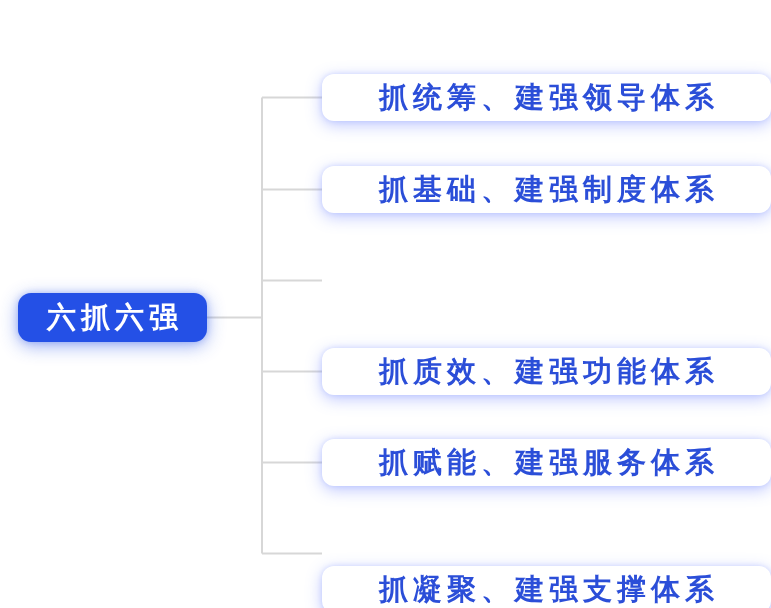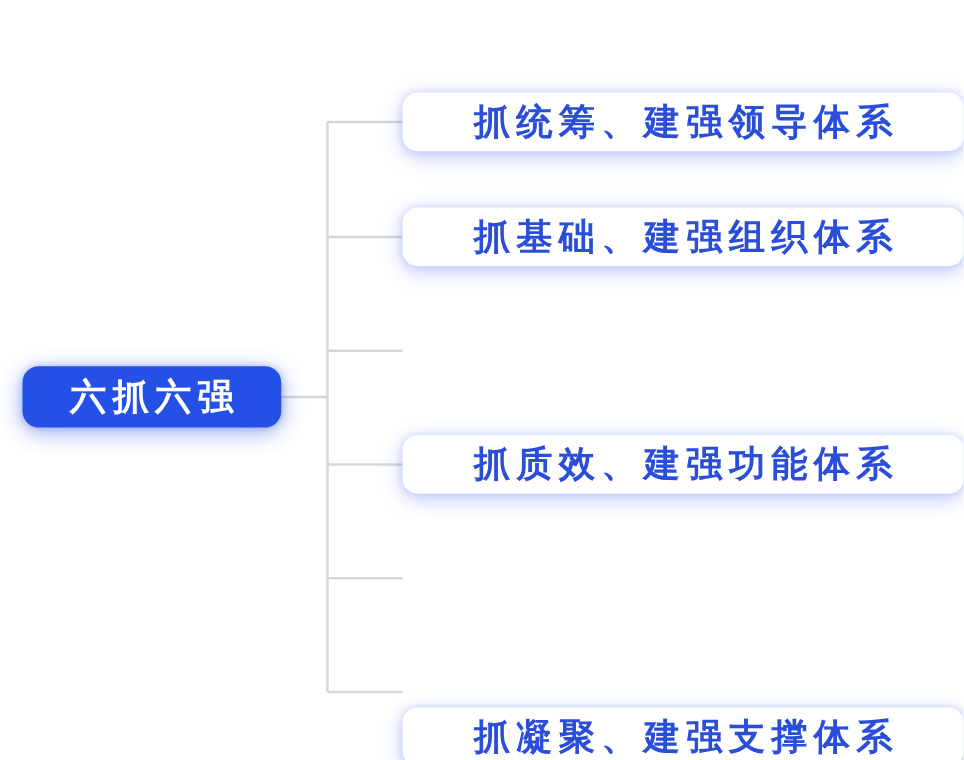--- a/index.html
+++ b/index.html
@@ -36,21 +36,21 @@
     position: absolute;
     display: flex;
     align-items: center;
     justify-content: center;
     white-space: nowrap;
     font-weight: bold;
   }
   .root-node {
     left: 18px;
     top: 293px;
-    width: 207px;
+    width: 189px;
     height: 49px;
     background: var(--root-bg);
     color: var(--root-text);
     font-size: 29px;
     letter-spacing: 5px;
     border-radius: 13px;
     box-shadow: 0 4px 18px rgba(36, 80, 230, 0.45), 0 0 6px rgba(36, 80, 230, 0.25);
     text-indent: 5px; 
   }
   .branch-node {
@@ -90,21 +90,22 @@
       <path d="M 262 371.5 H 322"></path>
       <path d="M 262 462.5 H 322"></path>
       <path d="M 262 553.5 H 322"></path>
     </g>
   </svg>
 
   <div class="node root-node">六抓六强</div>
 
   <div class="node branch-node branch-1">抓统筹、建强领导体系</div>
 
-  <div class="node branch-node branch-2">抓基础、建强组织体系</div>
+  <div class="node branch-node branch-2">抓基础、建强制度体系</div>
 
 
   <div class="node branch-node branch-4">抓质效、建强功能体系</div>
 
+  <div class="node branch-node branch-5">抓赋能、建强服务体系</div>
 
   <div class="node branch-node branch-6">抓凝聚、建强支撑体系</div>
 
 </div>
 
 </body></html>

